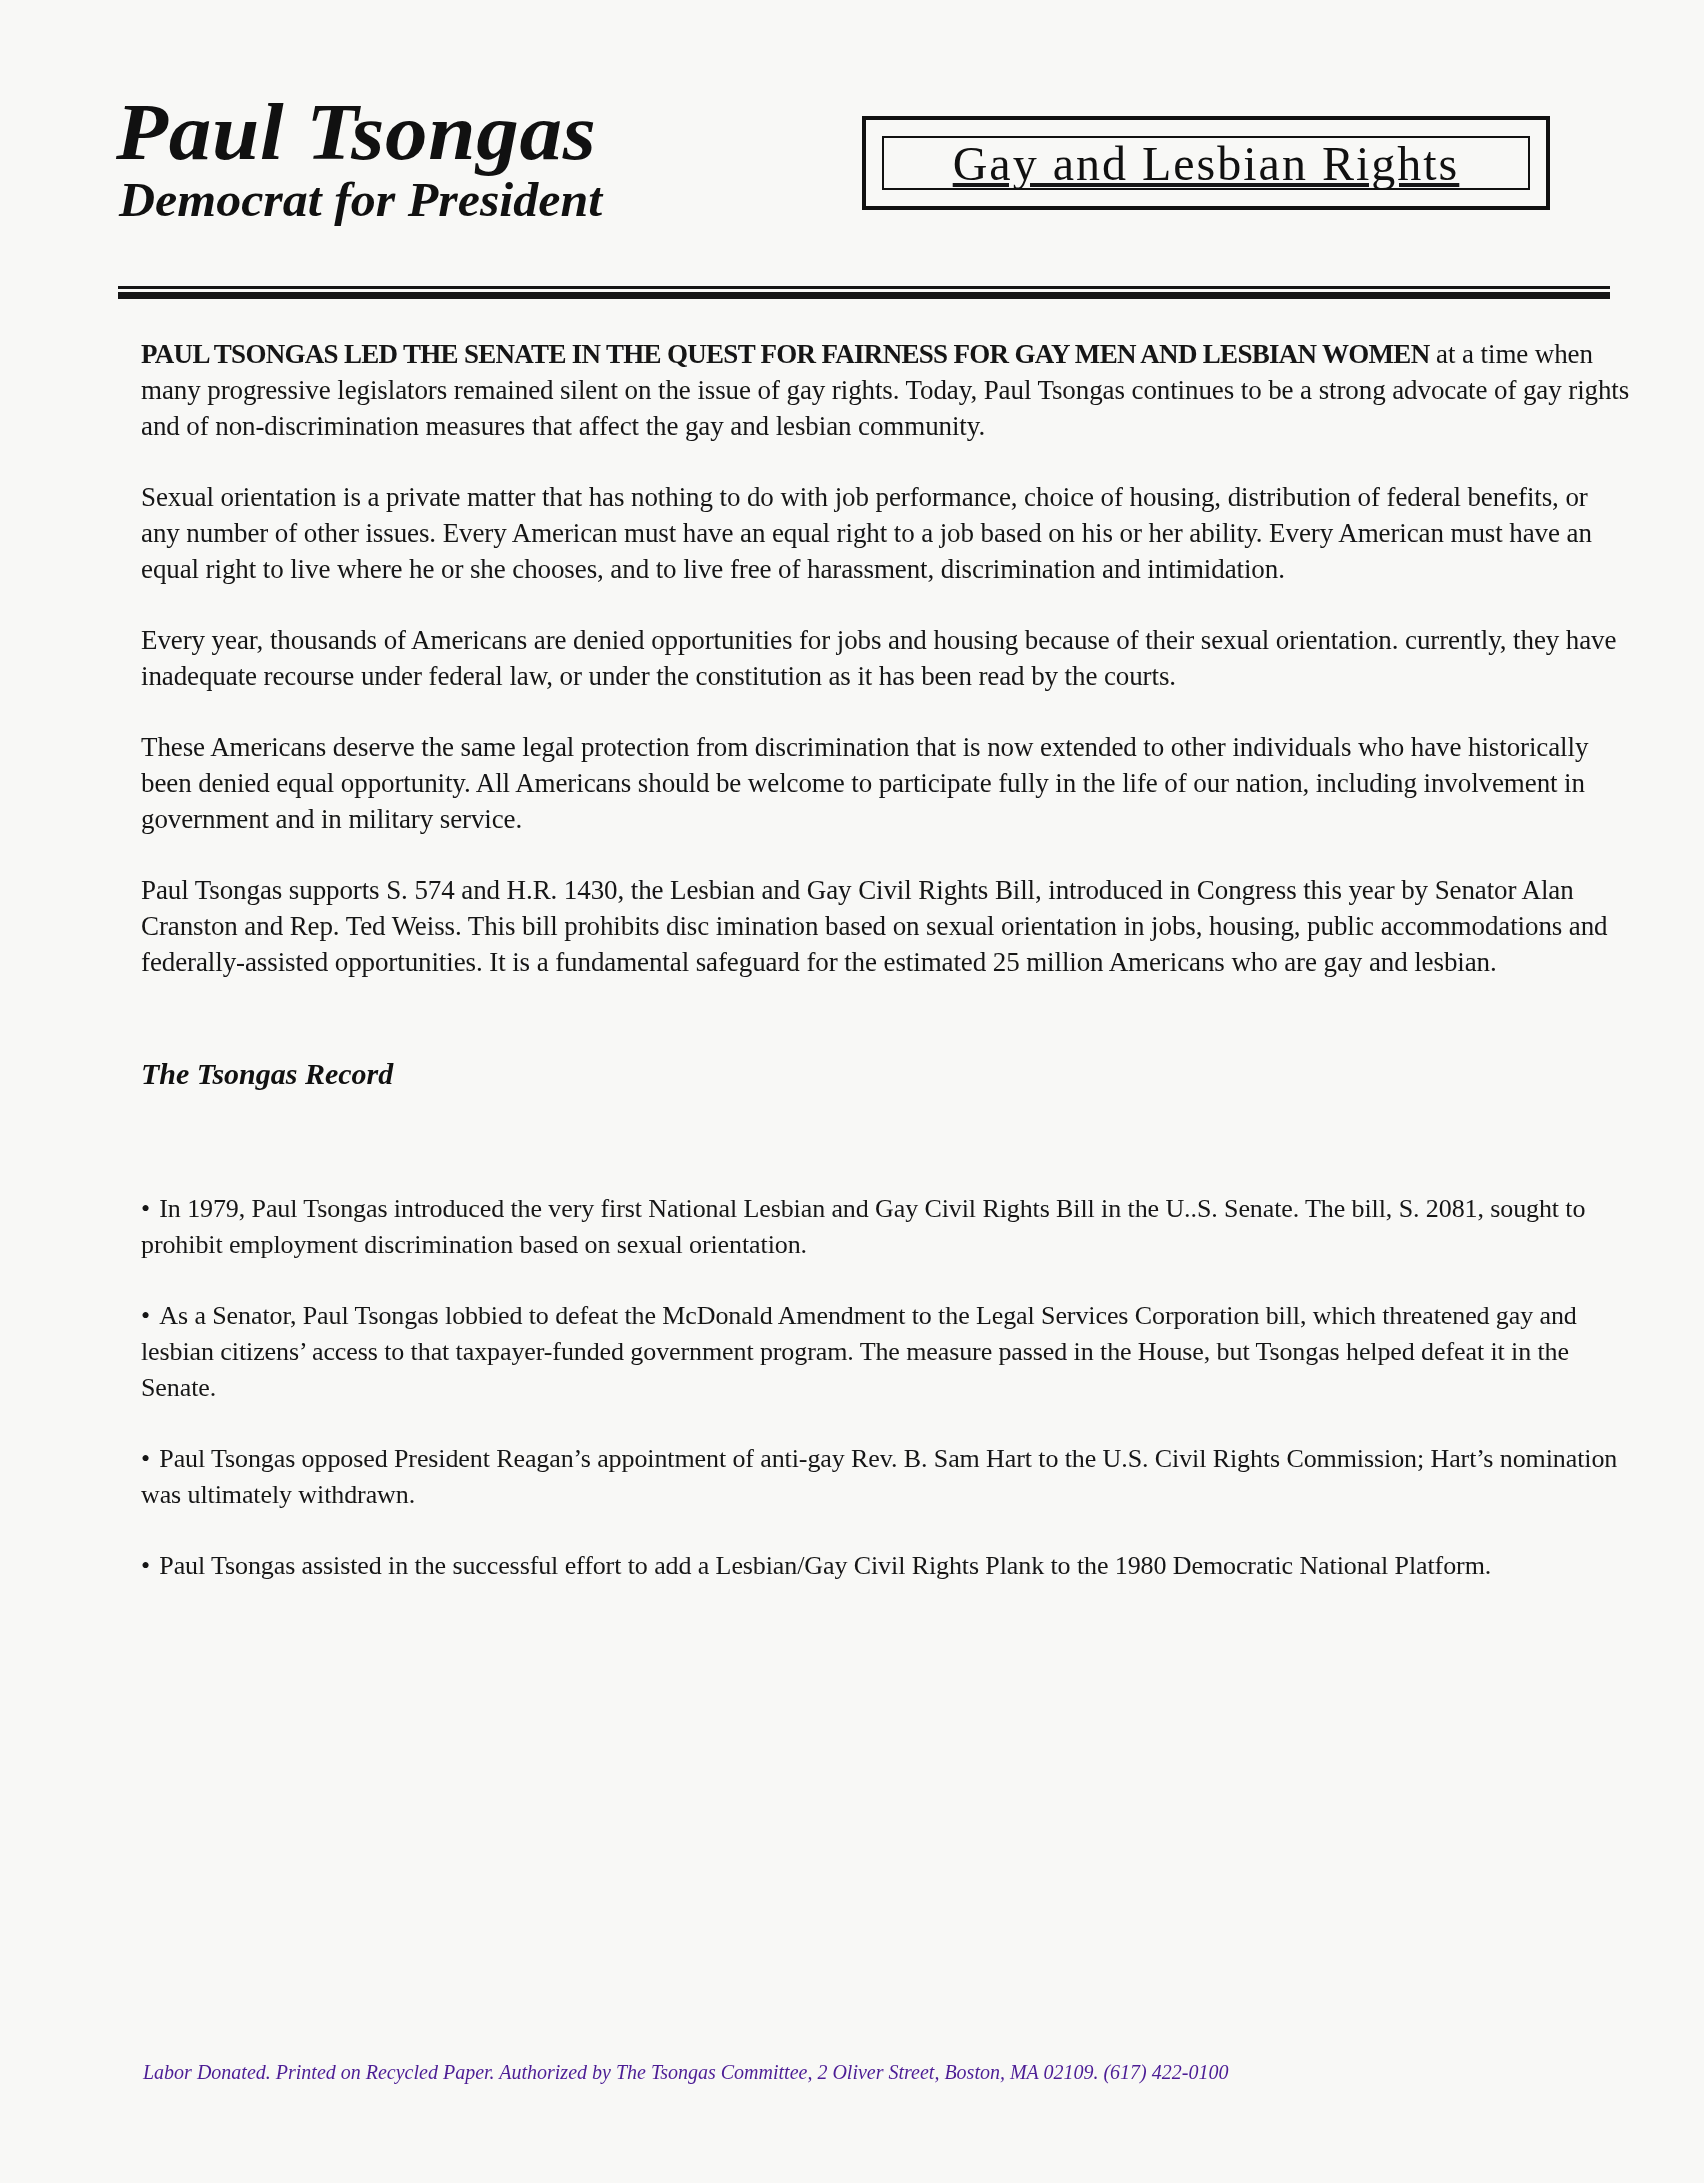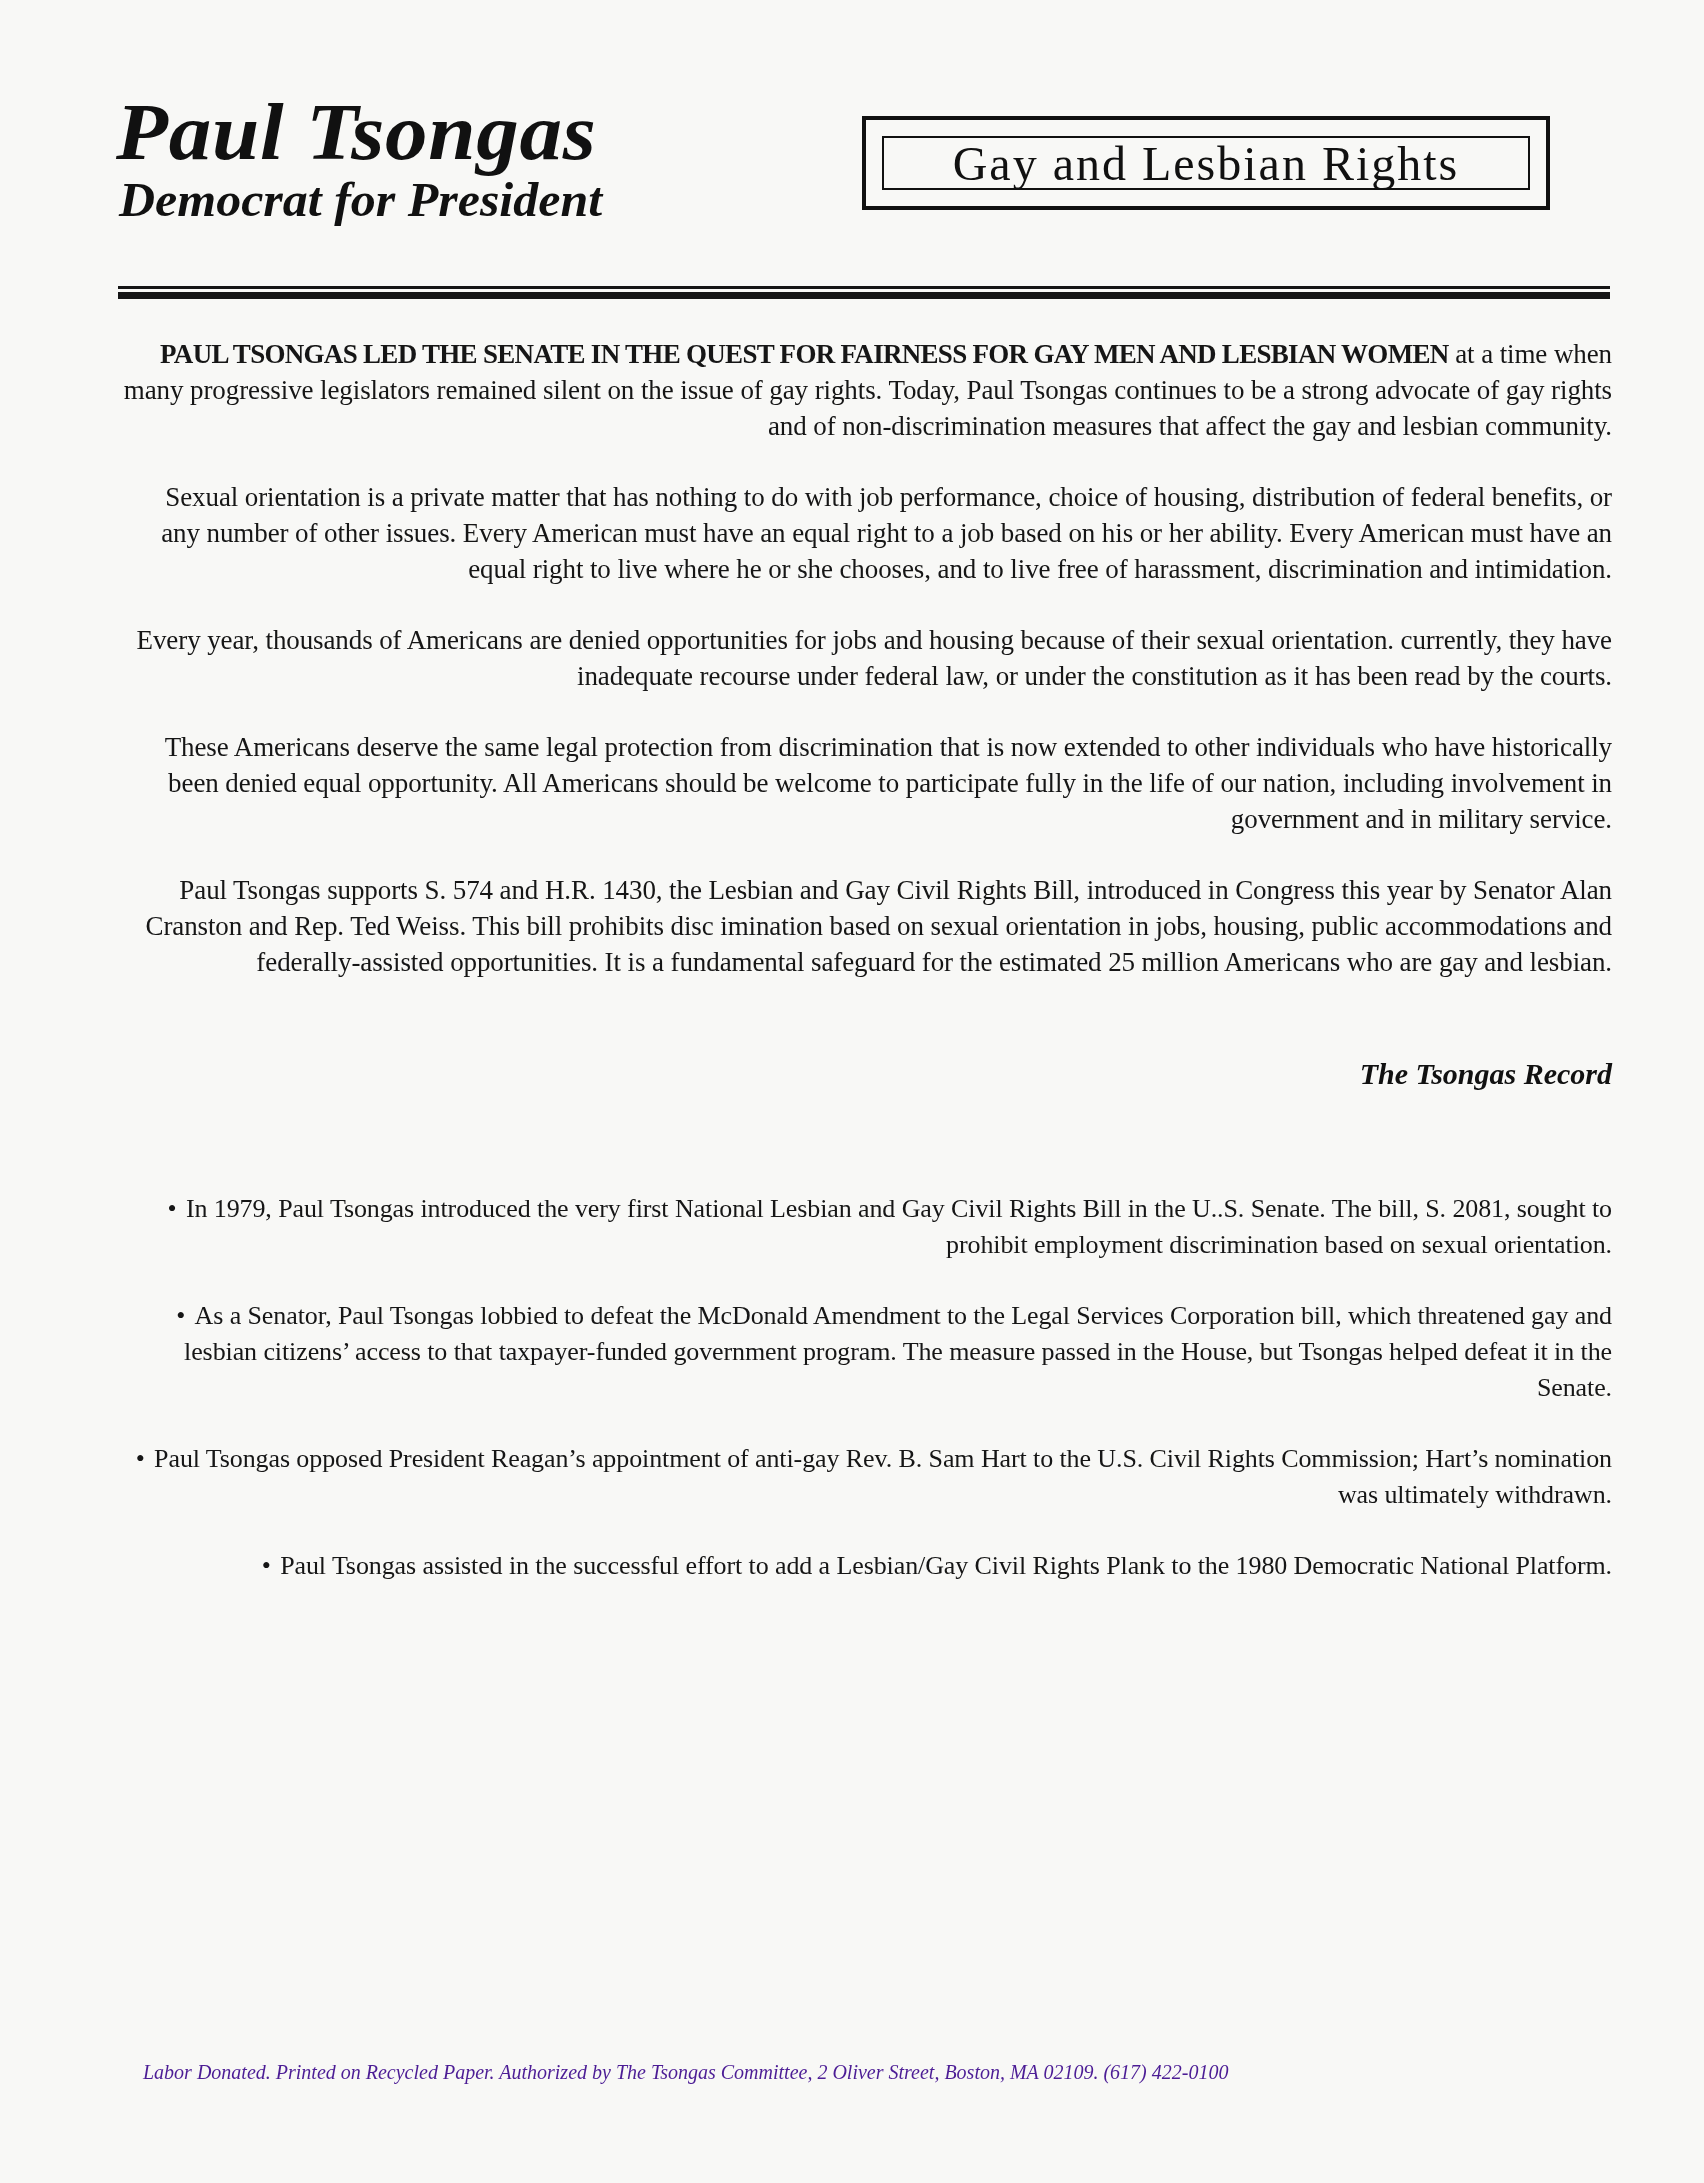--- a/index.html
+++ b/index.html
@@ -52,20 +52,21 @@
     }
     .topic-box {
       position: absolute;
       left: 862px;
       top: 116px;
       width: 688px;
       height: 94px;
       border: 4.6px solid #111;
       box-sizing: border-box;
       padding: 16px;
+      text-decoration: underline;
     }
     .topic-inner {
       width: 100%;
       height: 100%;
       box-sizing: border-box;
       border: 2px solid #111;
       display: flex;
       align-items: center;
       justify-content: center;
     }
@@ -87,24 +88,23 @@
       background: #151515;
     }
     .rule .gap { height: 2.6px; }
     .rule .thick {
       height: 7.3px;
       background: #151515;
     }
     
     .content {
       position: absolute;
-      left: 123px;
+      left: 141px;
       top: 336px;
       width: 1489px;
-      text-align: right;
     }
     .para {
       font-size: 27px;
       line-height: 36px;
       margin: 0 0 35px 0;
       color: #161616;
       letter-spacing: -0.1px;
     }
     .lead-strong {
       font-weight: bold;

